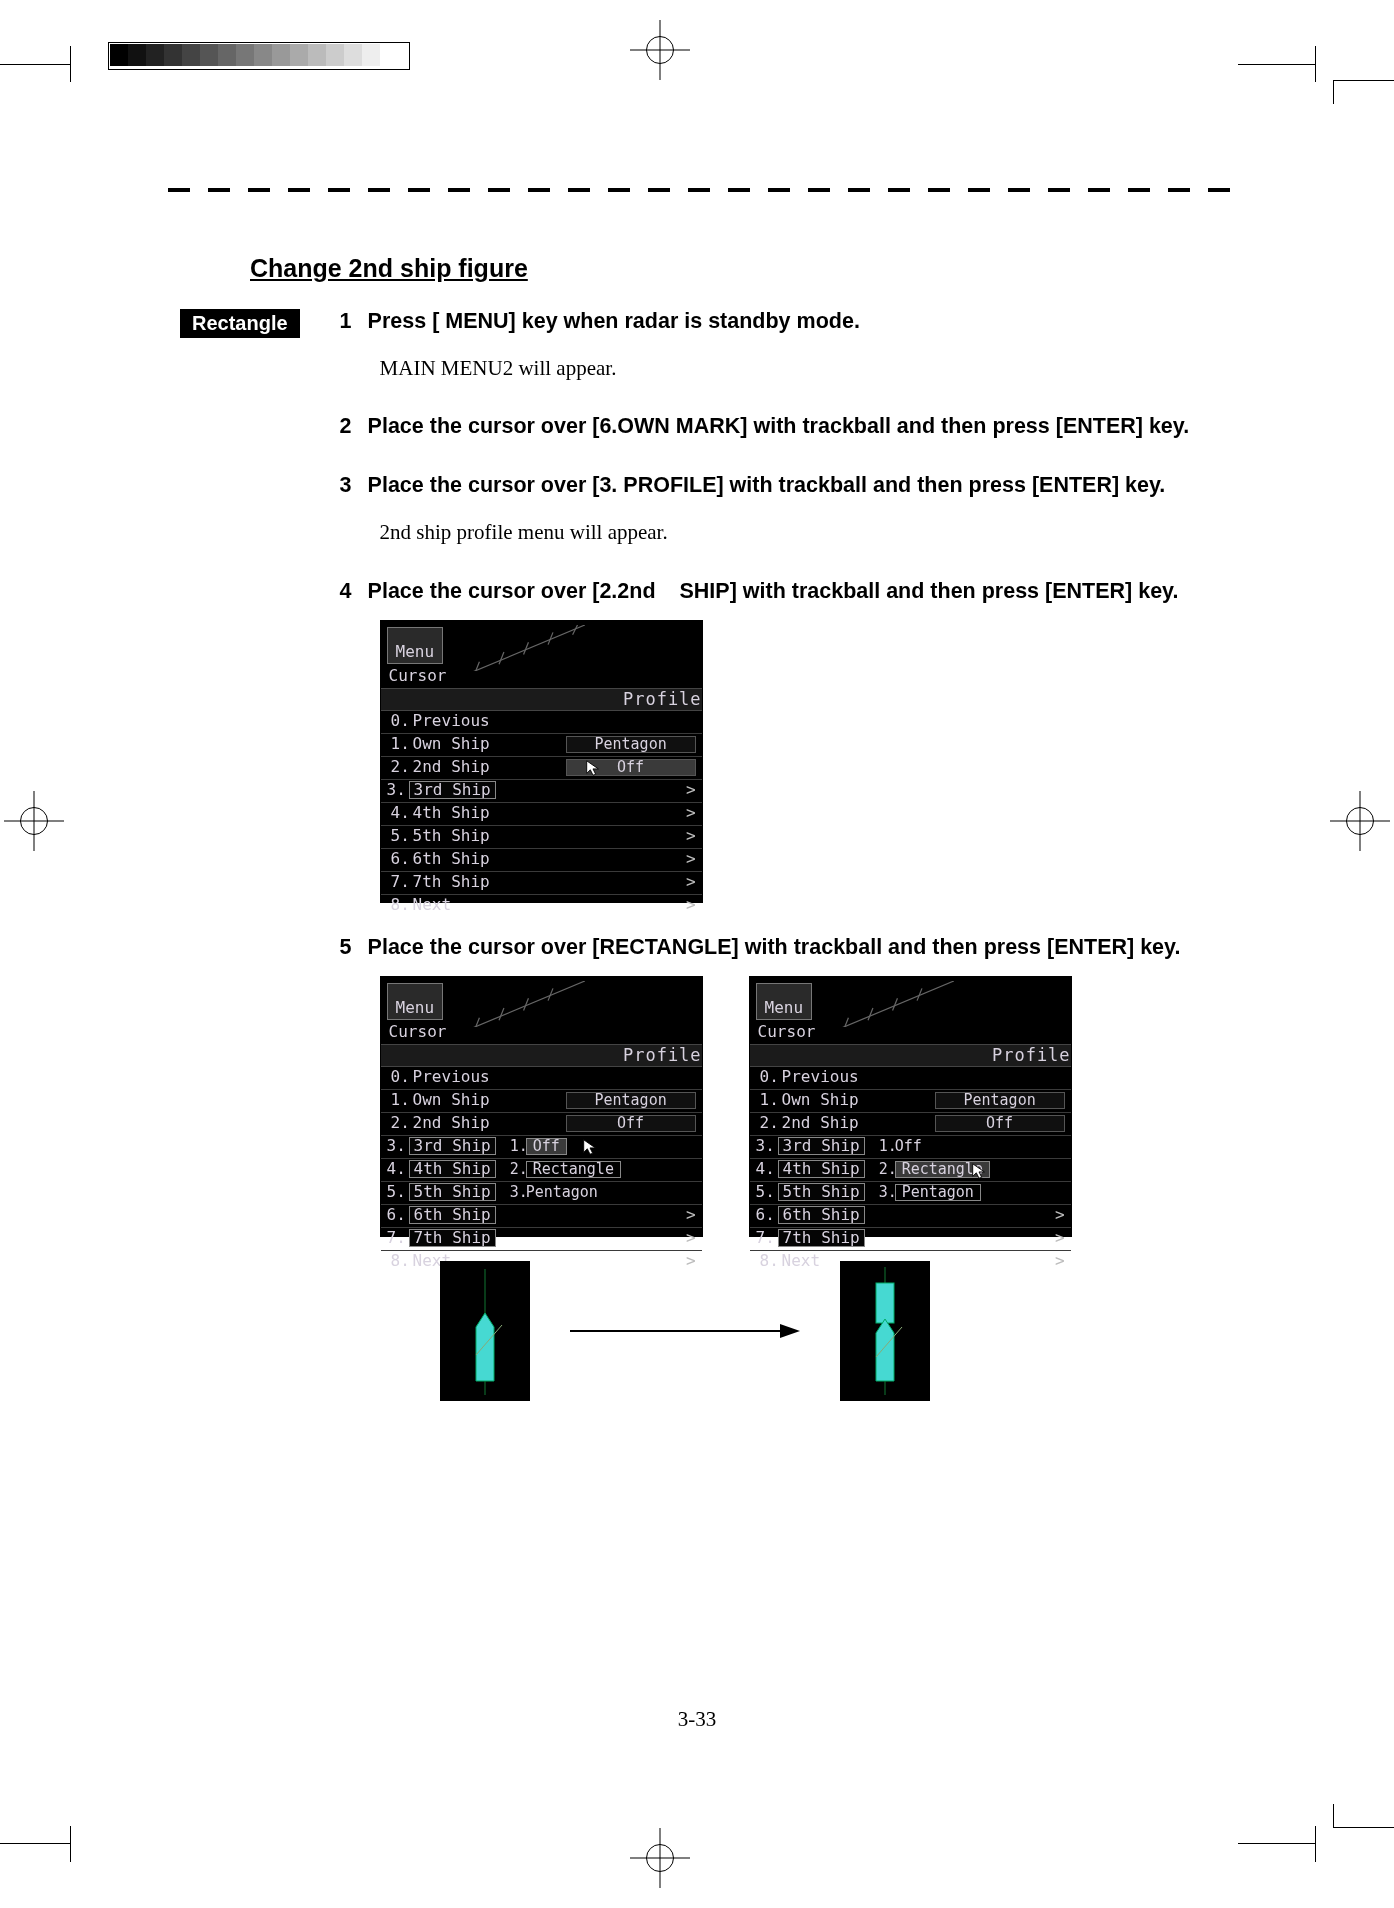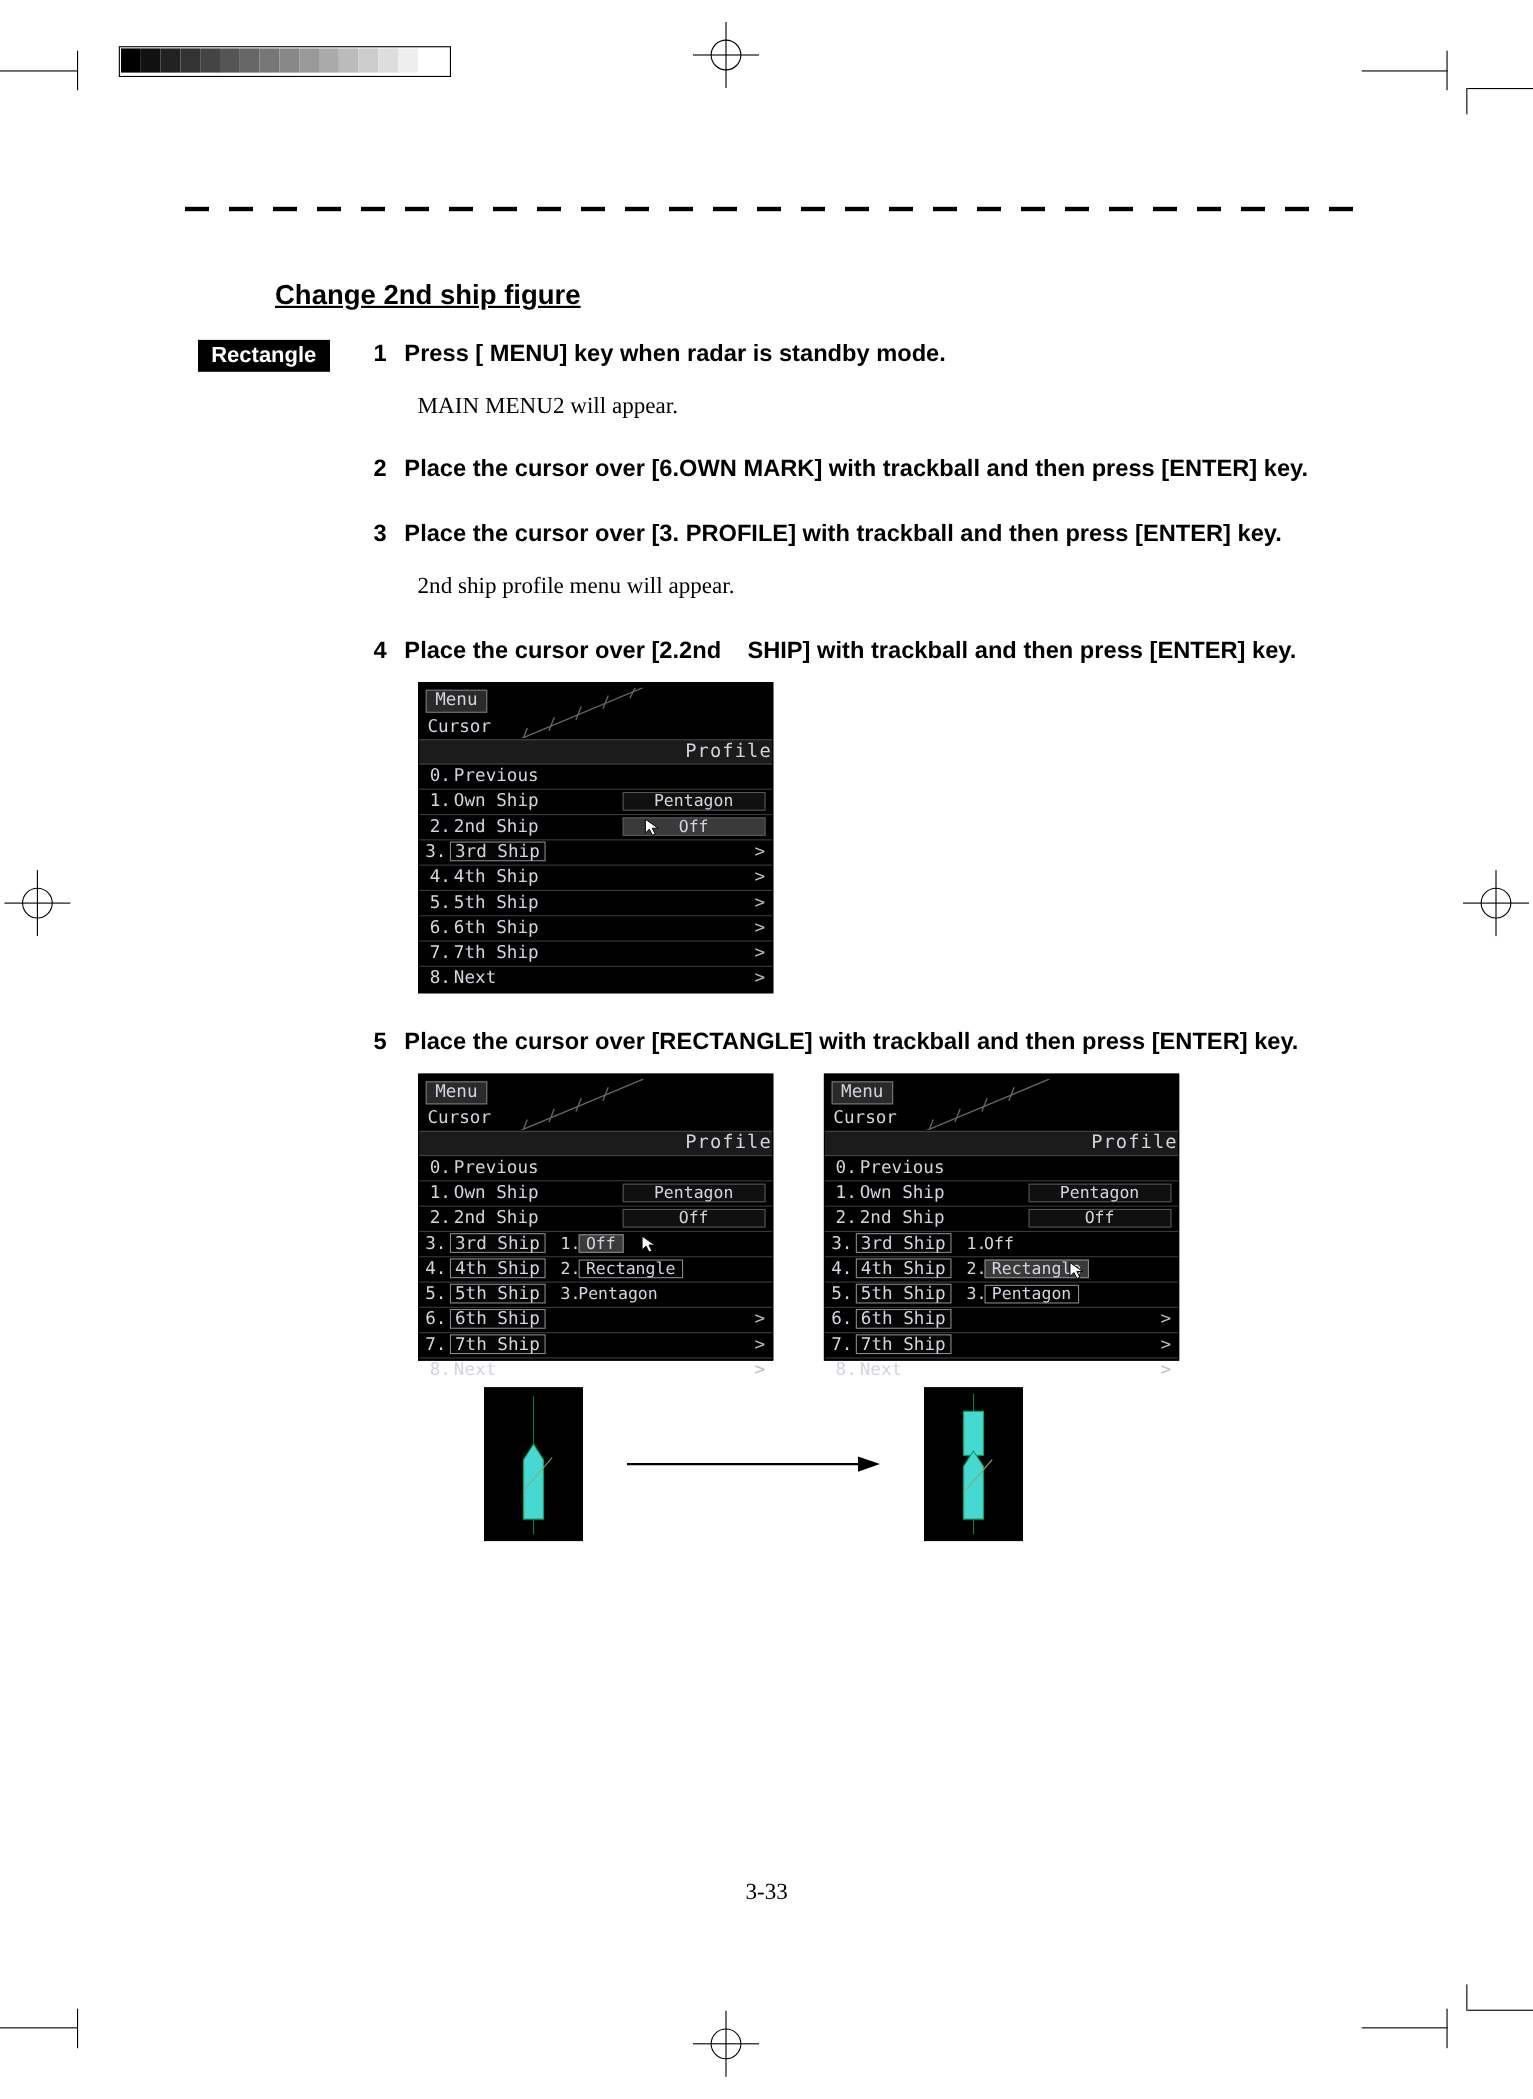--- a/index.html
+++ b/index.html
@@ -89,21 +89,21 @@
     line-height:1.0;
     position:relative;
     box-sizing:border-box;
     border:1px solid #000;
   }
   .menu-header {
     display:flex; align-items:flex-start;
   }
   .menu-btn {
     border:1px solid #777; background:#2a2a2a;
-    padding:0 8px 3px 8px; margin:6px 0 2px 6px;
+    padding:16px 8px 3px 8px; margin:6px 0 2px 6px;
     display:inline-block; font-size:16px;
   }
   .menu-graph {
     flex:1; height:46px; margin:4px 6px 0 4px;
     position:relative; overflow:hidden;
   }
   .menu-graph svg { position:absolute; inset:0; }
   .menu-cursor-lbl { margin:2px 0 4px 8px; font-size:16px; }
   .menu-title {
     text-align:right; background:#1b1b1b; border-top:1px solid #444; border-bottom:1px solid #444;

